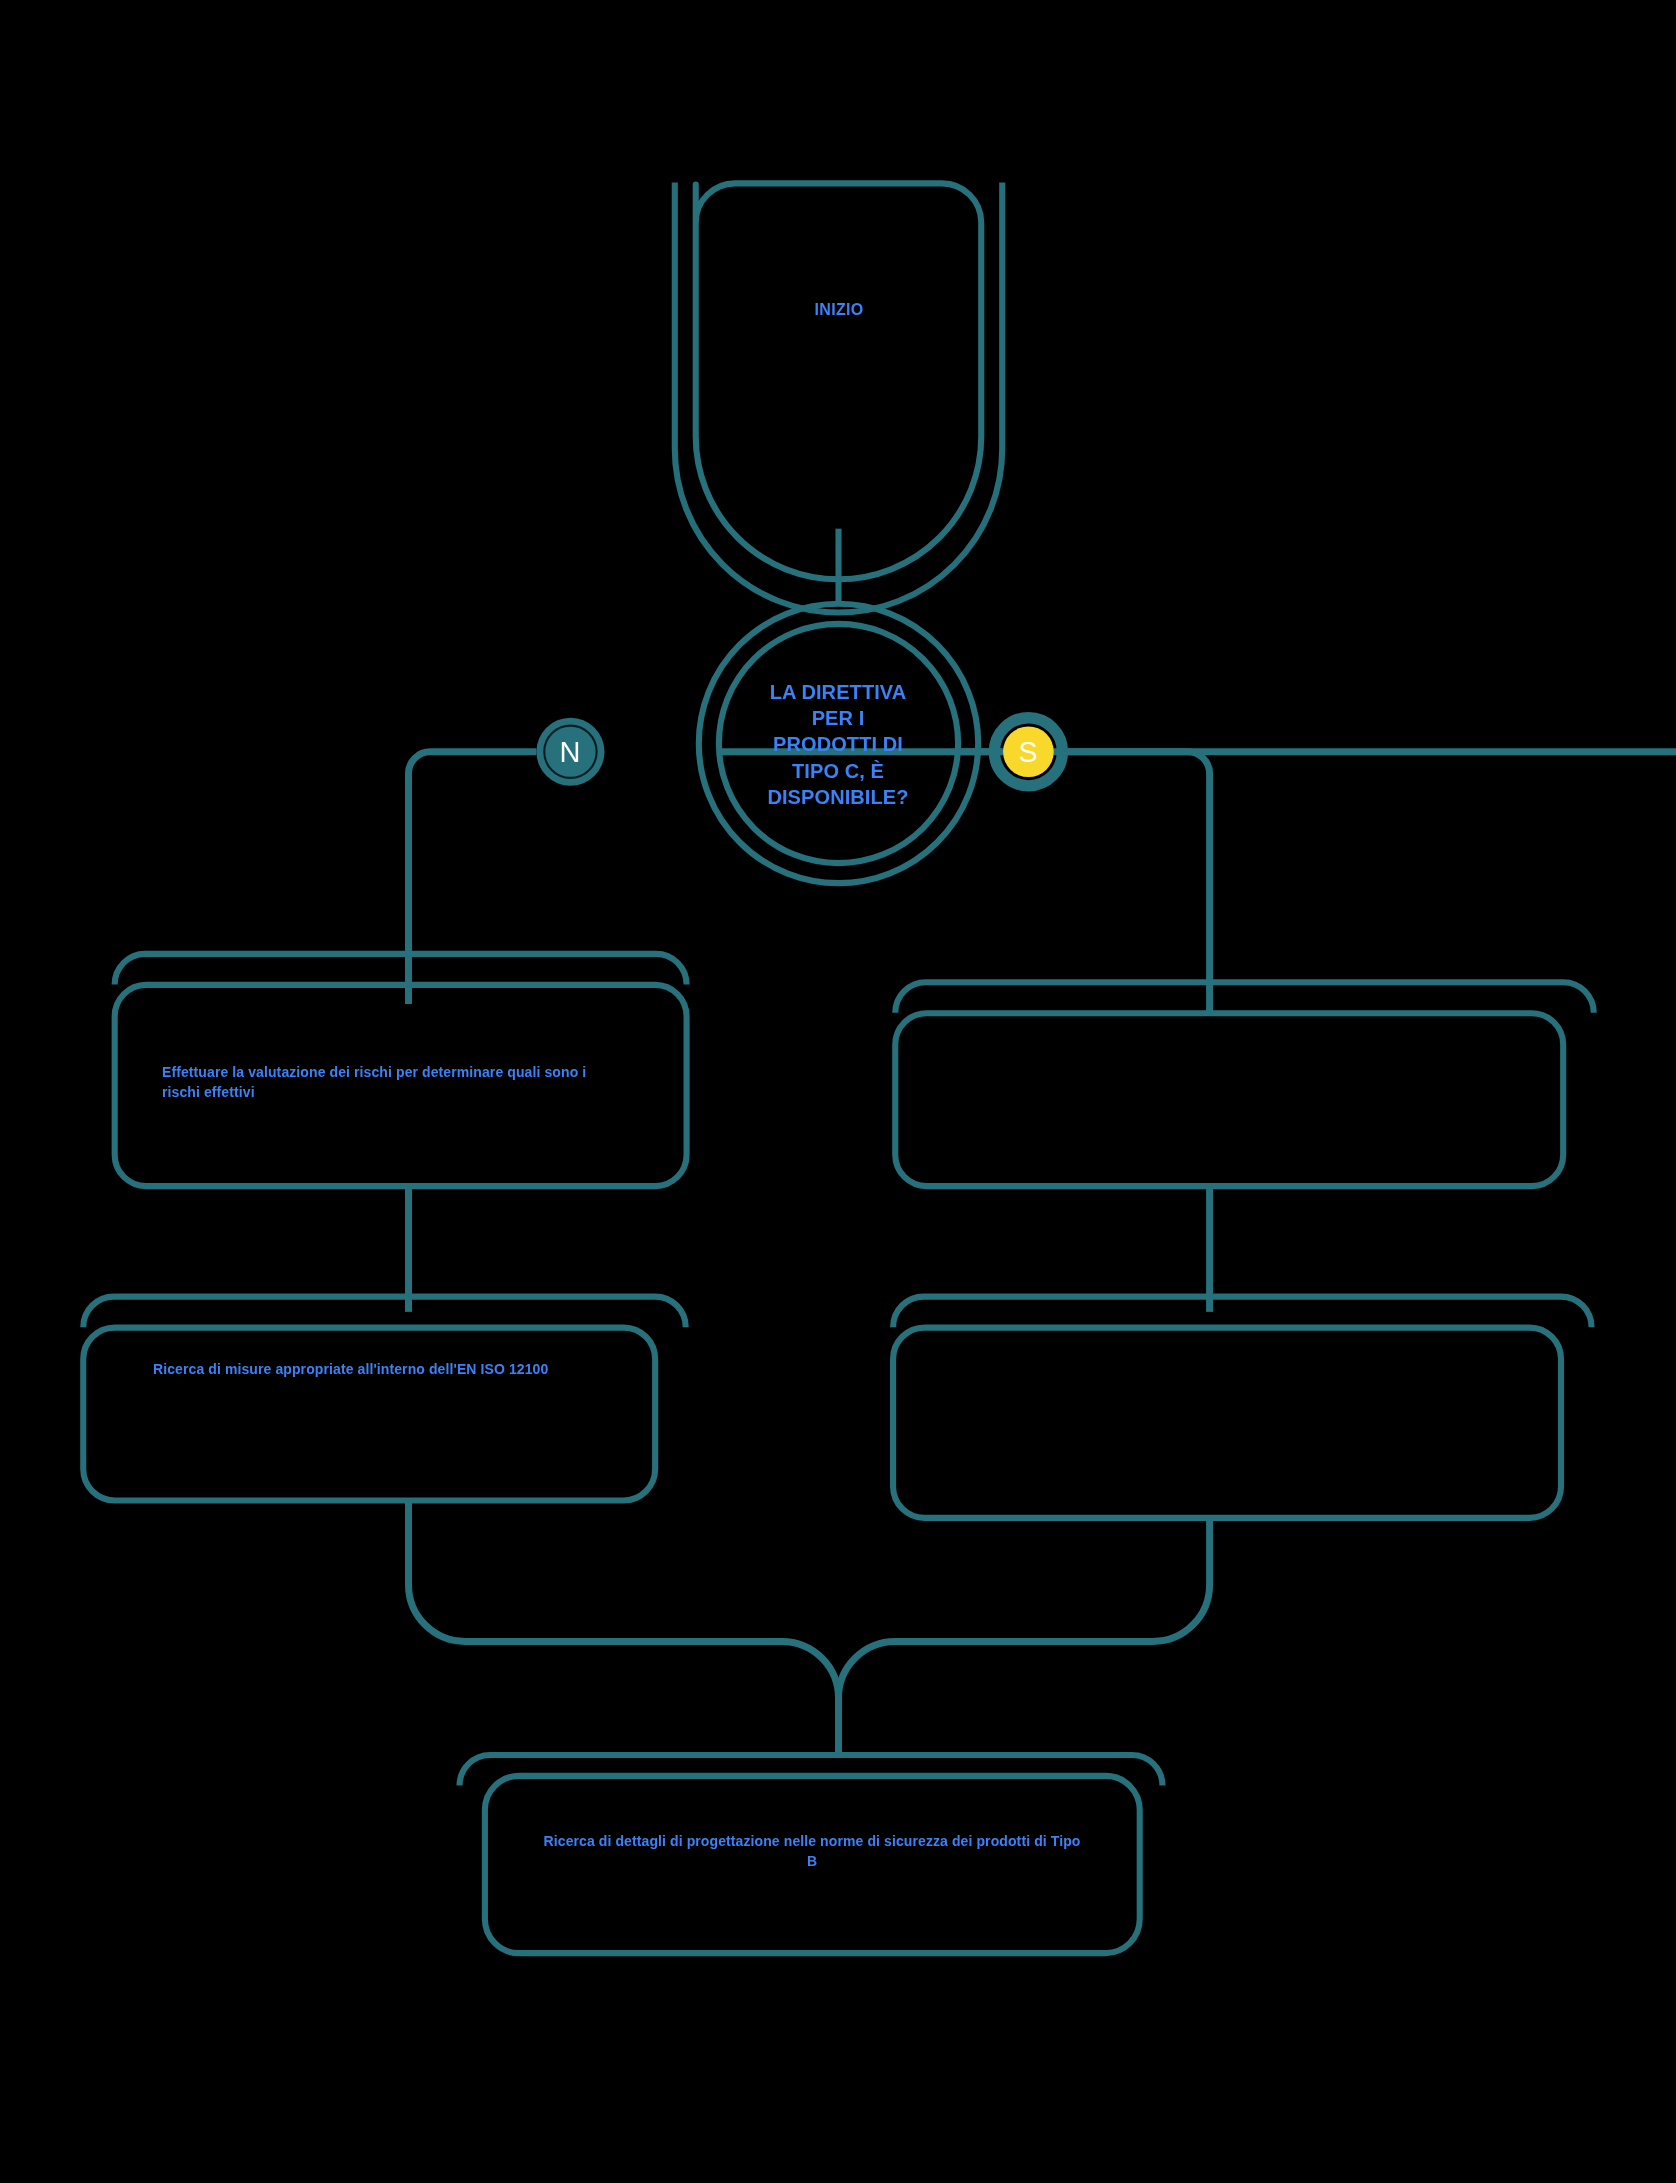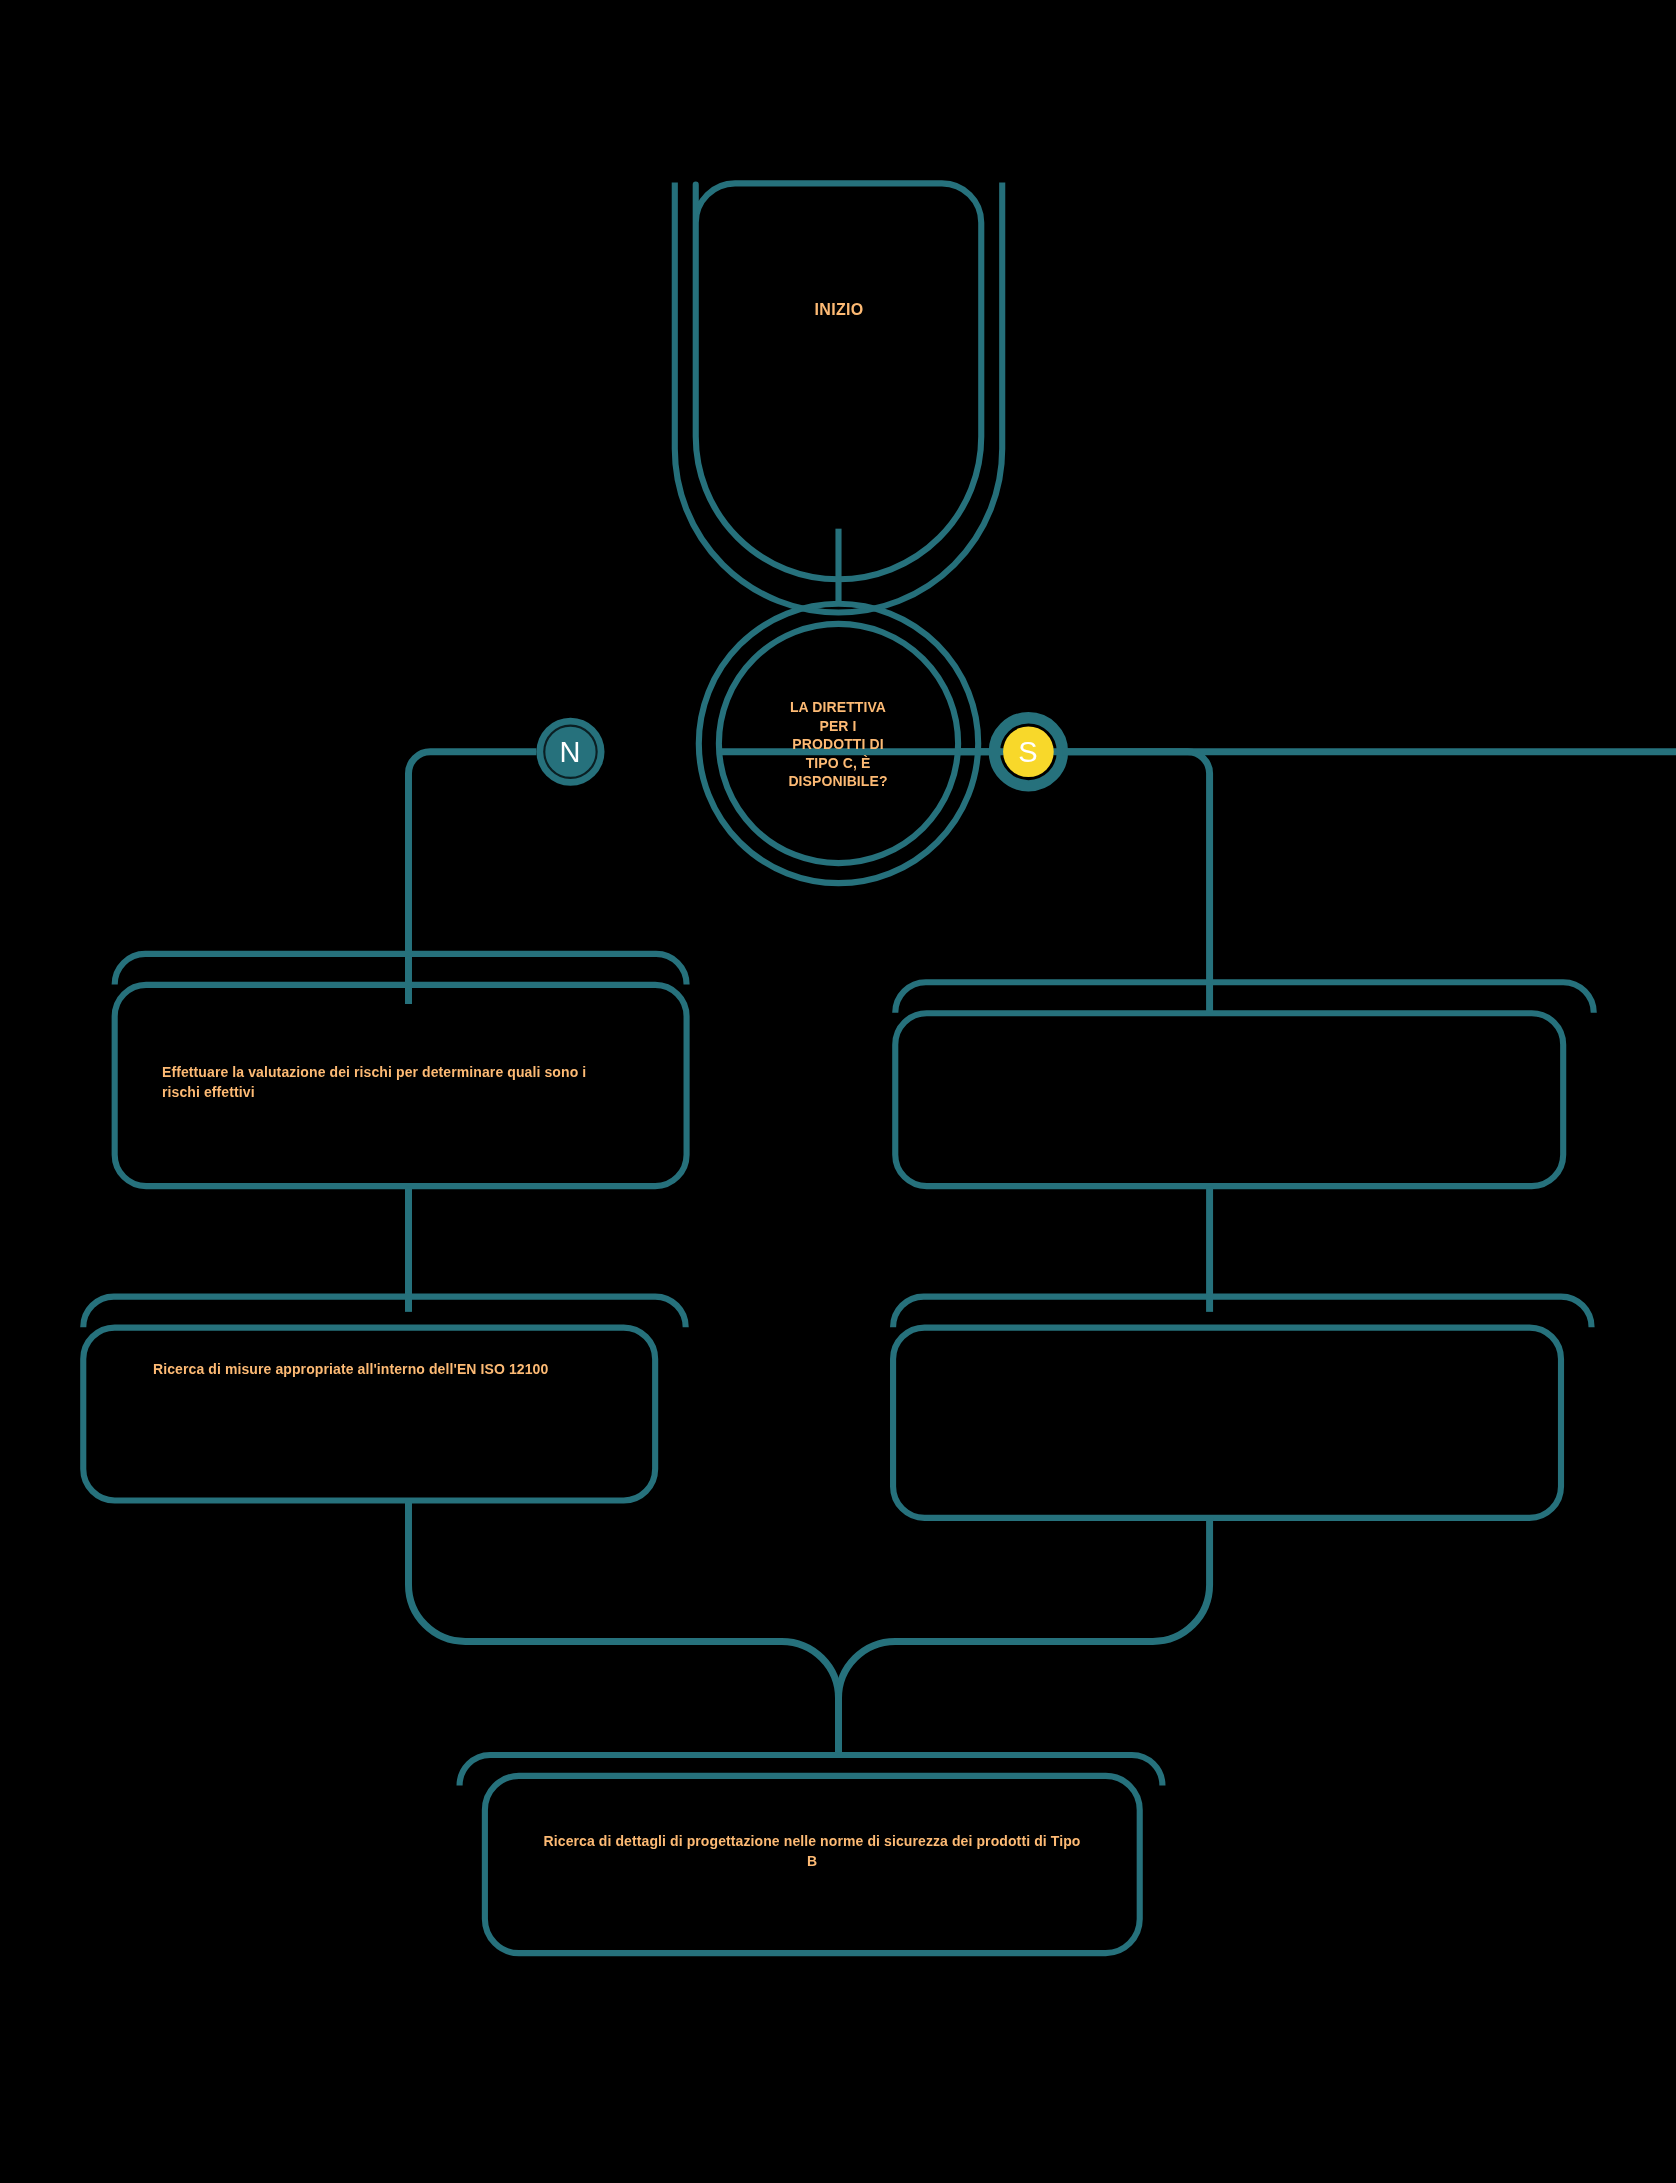--- a/index.html
+++ b/index.html
@@ -27,41 +27,41 @@
     width: 1677px;
     height: 2233px;
     display: block;
   }
   .node-label {
     position: absolute;
     display: flex;
     align-items: center;
     justify-content: center;
     text-align: center;
-    color: #fdba74;
+    color: #3b82f6;
     font-weight: bold;
     line-height: 1.30;
     pointer-events: none;
     white-space: pre-line;
   }
   .badge-label {
     position: absolute;
     display: flex;
     align-items: center;
     justify-content: center;
     color: #FFFFFF;
     font-weight: normal;
     line-height: 1;
   }
   .start-label {
     font-size: 16px;
     letter-spacing: 0.3px;
   }
   .decision-label {
-    font-size: 14px;
+    font-size: 20px;
     letter-spacing: 0.1px;
     line-height: 1.32;
   }
   .process-label {
     font-size: 14px;
     letter-spacing: 0.1px;
     line-height: 1.40;
   }
   .badge-n { font-size: 29px; }
   .badge-s { font-size: 29px; }

